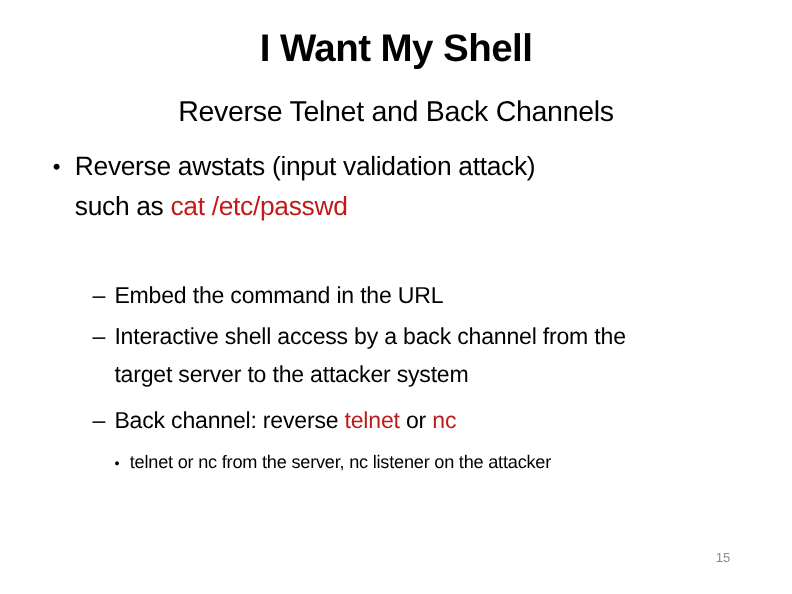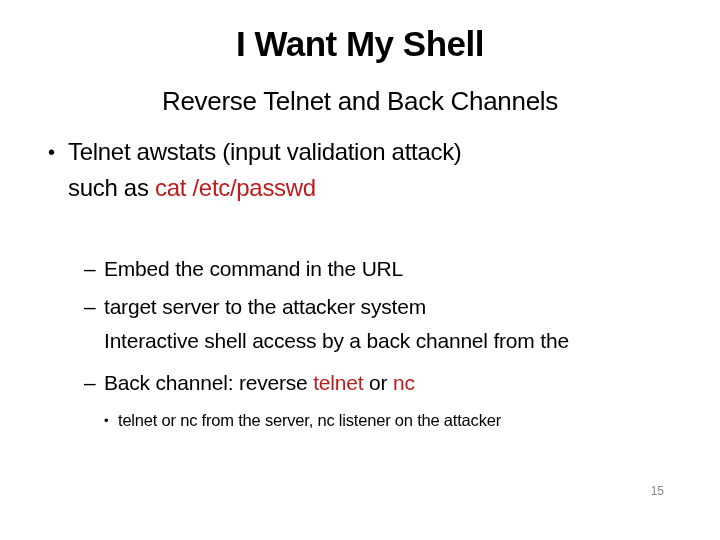--- a/index.html
+++ b/index.html
@@ -47,53 +47,53 @@
   .sub2 { top: 290px; }
   .sub3 { top: 366px; }
 
   .subsub { left: 104px; top: 407px; font-size: 16.5px; line-height: 27px; letter-spacing: -0.2px; }
   .subsub .marker { width: 14px; font-size: 13px; line-height: 27px; }
 
   .red { color: var(--accent-red, #C01A1A); }
 
   .page-number {
     position: absolute;
-    right: 56px; top: 484px;
+    right: 56px; top: 500px;
     font-size: 12px;
     color: var(--page-gray, #8a8a8a);
   }
 </style>
 </head>
 <body>
 
 <div class="slide">
 
   <div class="title">I Want My Shell</div>
   <div class="subtitle">Reverse Telnet and Back Channels</div>
 
   <div class="row bullet1">
     <div class="marker">•</div>
     <div class="lines">
-      <div class="line">Telnet awstats (input validation attack)</div>
+      <div class="line">Reverse awstats (input validation attack)</div>
       <div class="line"><span>such as </span><span class="red">cat /etc/passwd</span></div>
     </div>
   </div>
 
   <div class="row sub sub1">
     <div class="marker">–</div>
     <div class="lines">
       <div class="line">Embed the command in the URL</div>
     </div>
   </div>
 
   <div class="row sub sub2">
     <div class="marker">–</div>
     <div class="lines">
+      <div class="line">Interactive shell access by a back channel from the</div>
       <div class="line">target server to the attacker system</div>
-      <div class="line">Interactive shell access by a back channel from the</div>
     </div>
   </div>
 
   <div class="row sub sub3">
     <div class="marker">–</div>
     <div class="lines">
       <div class="line"><span>Back channel: reverse </span><span class="red">telnet</span><span> or </span><span class="red">nc</span></div>
     </div>
   </div>
 

